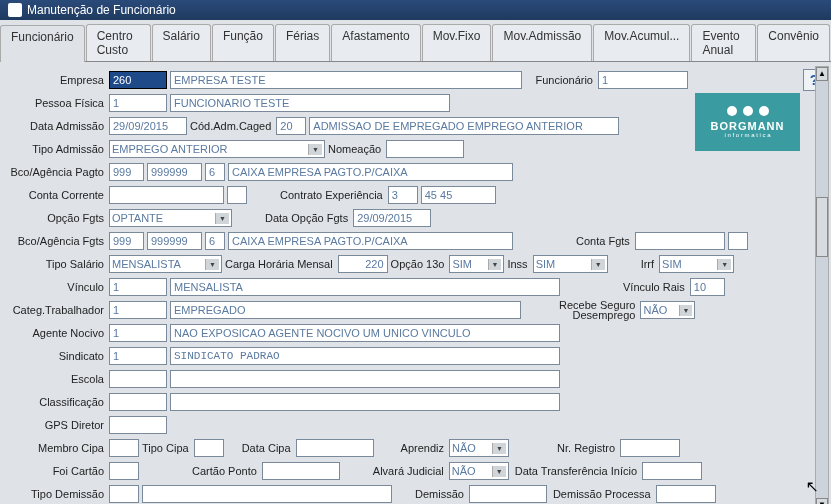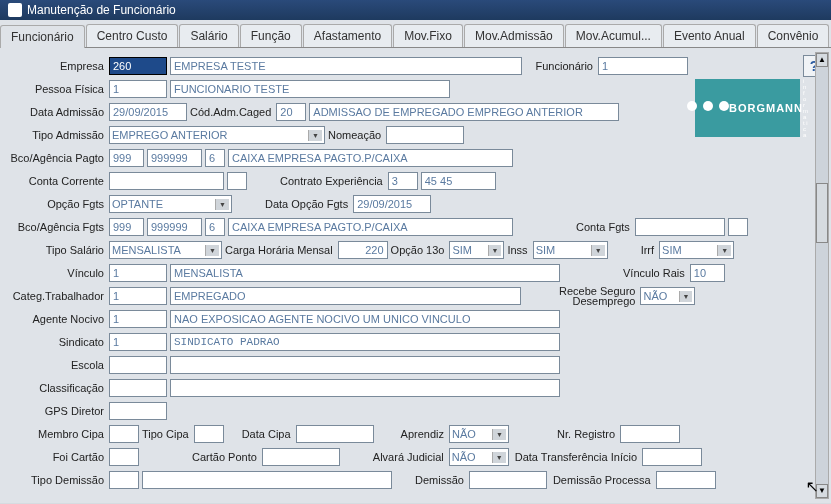--- a/index.html
+++ b/index.html
@@ -112,20 +112,21 @@
     font-weight: bold;
     font-size: 14px;
     text-align: center;
     line-height: 20px;
     cursor: pointer;
   }
   .logo-box {
     width: 105px; height: 58px;
     background: #3a9ba0;
     display: flex;
+    flex-direction: column;
     align-items: center;
     justify-content: center;
     color: #fff;
     font-size: 11px;
     font-weight: bold;
     letter-spacing: 1px;
   }
   .logo-box .dots { display:flex; gap:6px; margin-bottom:4px;}
   .logo-box .dot { width:10px;height:10px;background:#fff;border-radius:50%;}
   .logo-box .sub { font-size:6px; letter-spacing:0; font-weight:normal; }
@@ -168,20 +169,21 @@
 <div class="titlebar">
   <div class="titlebar-icon"></div>
   <span>Manutenção de Funcionário</span>
 </div>
 
 <div class="tabs">
   <div class="tab active">Funcionário</div>
   <div class="tab">Centro Custo</div>
   <div class="tab">Salário</div>
   <div class="tab">Função</div>
+  <div class="tab">Férias</div>
   <div class="tab">Afastamento</div>
   <div class="tab">Mov.Fixo</div>
   <div class="tab">Mov.Admissão</div>
   <div class="tab">Mov.Acumul...</div>
   <div class="tab">Evento Anual</div>
   <div class="tab">Convênio</div>
 </div>
 
 <div class="form-area">
 

